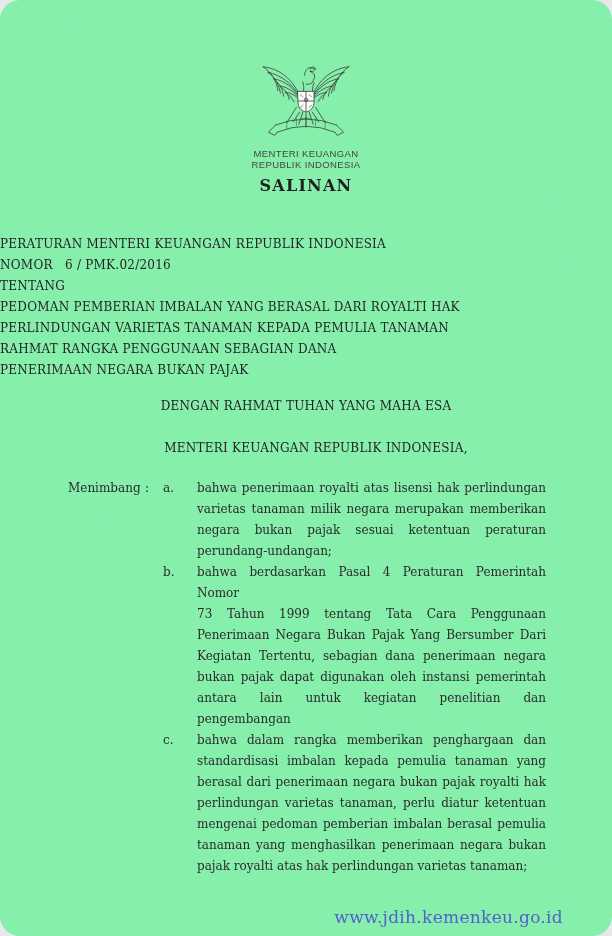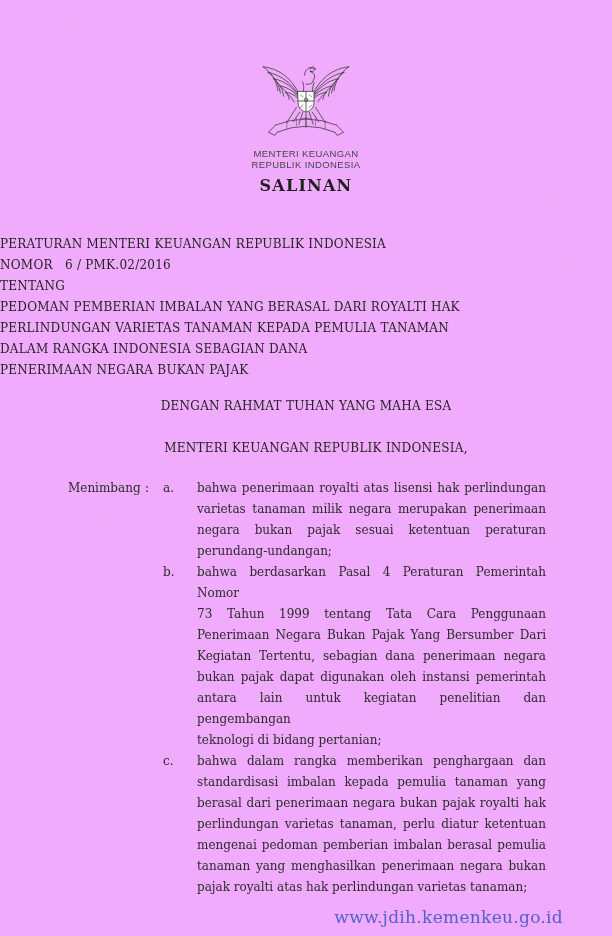--- a/index.html
+++ b/index.html
@@ -1,23 +1,24 @@
 <!DOCTYPE html>
 <html><head>
 <meta charset="utf-8">
 <style>
   html,body { margin:0; padding:0; background:#e8e8e8; }
   .page {
     position:relative;
     width:612px; height:936px;
     margin:0 auto;
-    background:#f0abfc;
+    background:#86efac;
     overflow:hidden;
     font-family:"DejaVu Serif", serif;
     color:#2b2b2b;
+    border-radius:20px;
   }
   
   .speck { position:absolute; width:2px; height:2px; border-radius:50%; background:#c9c9c6; }
 
   .header-block {
     position:absolute; top:58px; left:0; right:0;
     text-align:center;
   }
   .emblem-wrap { display:inline-block; width:96px; height:86px; }
   .ministry-line {
@@ -128,50 +129,49 @@
     <div class="ministry-line">REPUBLIK INDONESIA</div>
     <div class="salinan">SALINAN</div>
   </div>
 
   <div class="title-block">
       <div class="title-line">PERATURAN MENTERI KEUANGAN REPUBLIK INDONESIA</div>
       <div class="title-line">NOMOR   6 / PMK.02/2016</div>
       <div class="title-line">TENTANG</div>
       <div class="title-line">PEDOMAN PEMBERIAN IMBALAN YANG BERASAL DARI ROYALTI HAK</div>
       <div class="title-line">PERLINDUNGAN VARIETAS TANAMAN KEPADA PEMULIA TANAMAN</div>
-      <div class="title-line">DALAM RANGKA INDONESIA SEBAGIAN DANA</div>
+      <div class="title-line">RAHMAT RANGKA PENGGUNAAN SEBAGIAN DANA</div>
       <div class="title-line">PENERIMAAN NEGARA BUKAN PAJAK</div>
     </div>
 
   <div class="invocation-line">DENGAN RAHMAT TUHAN YANG MAHA ESA</div>
   <div class="authority-line">MENTERI KEUANGAN REPUBLIK INDONESIA,</div>
 
   <div class="consider-block">
     <div class="consider-label">Menimbang</div>
     <div class="consider-colon">:</div>
     <div class="consider-items">
         <div class="item-row">
           <div class="item-letter">a.</div>
           <div class="item-text">
             <div class="line">bahwa penerimaan royalti atas lisensi hak perlindungan</div>
-            <div class="line">varietas tanaman milik negara merupakan penerimaan</div>
+            <div class="line">varietas tanaman milik negara merupakan memberikan</div>
             <div class="line">negara bukan pajak sesuai ketentuan peraturan</div>
             <div class="line last">perundang-undangan;</div>
           </div>
         </div>
         <div class="item-row">
           <div class="item-letter">b.</div>
           <div class="item-text">
             <div class="line">bahwa berdasarkan Pasal 4 Peraturan Pemerintah Nomor</div>
             <div class="line">73 Tahun 1999 tentang Tata Cara Penggunaan</div>
             <div class="line">Penerimaan Negara Bukan Pajak Yang Bersumber Dari</div>
             <div class="line">Kegiatan Tertentu, sebagian dana penerimaan negara</div>
             <div class="line">bukan pajak dapat digunakan oleh instansi pemerintah</div>
             <div class="line">antara lain untuk kegiatan penelitian dan pengembangan</div>
-            <div class="line last">teknologi di bidang pertanian;</div>
           </div>
         </div>
         <div class="item-row">
           <div class="item-letter">c.</div>
           <div class="item-text">
             <div class="line">bahwa dalam rangka memberikan penghargaan dan</div>
             <div class="line">standardisasi imbalan kepada pemulia tanaman yang</div>
             <div class="line">berasal dari penerimaan negara bukan pajak royalti hak</div>
             <div class="line">perlindungan varietas tanaman, perlu diatur ketentuan</div>
             <div class="line">mengenai pedoman pemberian imbalan berasal pemulia</div>

